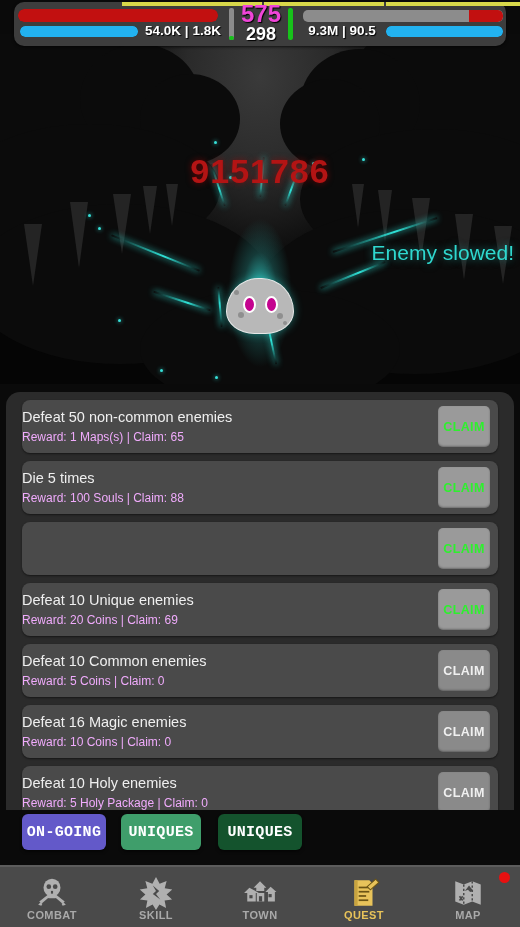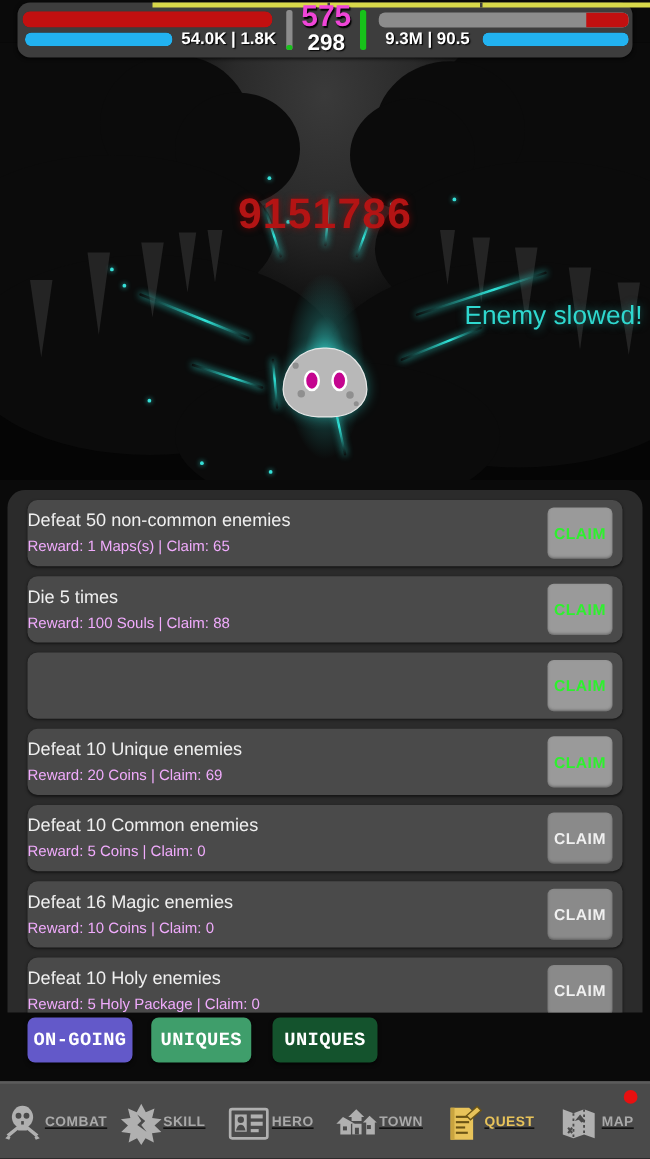--- a/index.html
+++ b/index.html
@@ -171,22 +171,22 @@
     box-shadow: 0 2px 3px rgba(0,0,0,.5);
   }
 
   
   .nav {
     position: absolute; left: 0; bottom: 0; width: 520px; height: 62px;
     background: #4a4a4a; border-top: 2px solid #5c5c5c; z-index: 50;
     display: flex;
   }
   .nav-item {
-    position: relative; flex: 1; display: flex; flex-direction: row;
-    align-items: center; justify-content: center; gap: 1px; padding-top: 2px; text-decoration: underline;
+    position: relative; flex: 1; display: flex; flex-direction: column;
+    align-items: center; justify-content: center; gap: 1px; padding-top: 2px;
   }
   .nav-label { font-size: 11px; font-weight: bold; color: #a9a9a9; letter-spacing: .4px; }
   .nav-item.active .nav-label { color: #e8c35a; }
   .nav-icon { width: 34px; height: 32px; display: block; }
   .dot {
     position: absolute; right: 10px; top: 5px; width: 11px; height: 11px;
     border-radius: 50%; background: #e81010;
   }
 </style>
 </head>
@@ -357,32 +357,20 @@
         <span class="nav-label">COMBAT</span>
       </div>
       <div class="nav-item">
         <span class="nav-icon"><svg viewBox="0 0 32 32" fill="#b0b0b0">
             <path d="M16 1l3.4 6.4L26 4.6l-1.8 7 7.1 1.1-5.3 4.6 5.1 4.9-7 .9 1.4 7-6.3-3.2L16 32l-3.2-5.1-6.3 3.2 1.4-7-7-.9 5.1-4.9L.7 12.7l7.1-1.1L6 4.6l6.6 2.8z"></path>
             <path d="M13 9l6 5-3 3 4 5-7-5 3-3z" fill="#4a4a4a"></path>
           </svg></span>
         <span class="nav-label">SKILL</span>
       </div>
       <div class="nav-item">
-        <span class="nav-icon"><svg viewBox="0 0 32 32" fill="none" stroke="#b0b0b0" stroke-width="2">
-            <rect x="2" y="5" width="28" height="22" rx="1.5"></rect>
-            <rect x="5.5" y="9" width="9" height="13" fill="#b0b0b0" stroke="none"></rect>
-            <circle cx="10" cy="13" r="2.4" fill="#4a4a4a" stroke="none"></circle>
-            <path d="M6.4 21c.6-3 2-4.3 3.6-4.3S13 18 13.6 21z" fill="#4a4a4a" stroke="none"></path>
-            <rect x="17.5" y="9" width="9" height="3" fill="#b0b0b0" stroke="none"></rect>
-            <rect x="17.5" y="14.5" width="9" height="3" fill="#b0b0b0" stroke="none"></rect>
-            <rect x="17.5" y="20" width="6" height="2.4" fill="#b0b0b0" stroke="none"></rect>
-          </svg></span>
-        <span class="nav-label">HERO</span>
-      </div>
-      <div class="nav-item">
         <span class="nav-icon"><svg viewBox="0 0 32 32" fill="#b0b0b0">
             <path d="M6 11L1 16h3v8h8v-8h3z"></path>
             <path d="M16 5l-6 6h2.5v3H20v-3h2z"></path>
             <path d="M26 10l-5 5h2.5v9H30v-9h1.5z"></path>
             <rect x="13" y="16" width="7" height="8"></rect>
             <rect x="15" y="19" width="3" height="5" fill="#4a4a4a"></rect>
             <rect x="6" y="18" width="3" height="3" fill="#4a4a4a"></rect>
             <rect x="24" y="17" width="3" height="3" fill="#4a4a4a"></rect>
           </svg></span>
         <span class="nav-label">TOWN</span>

